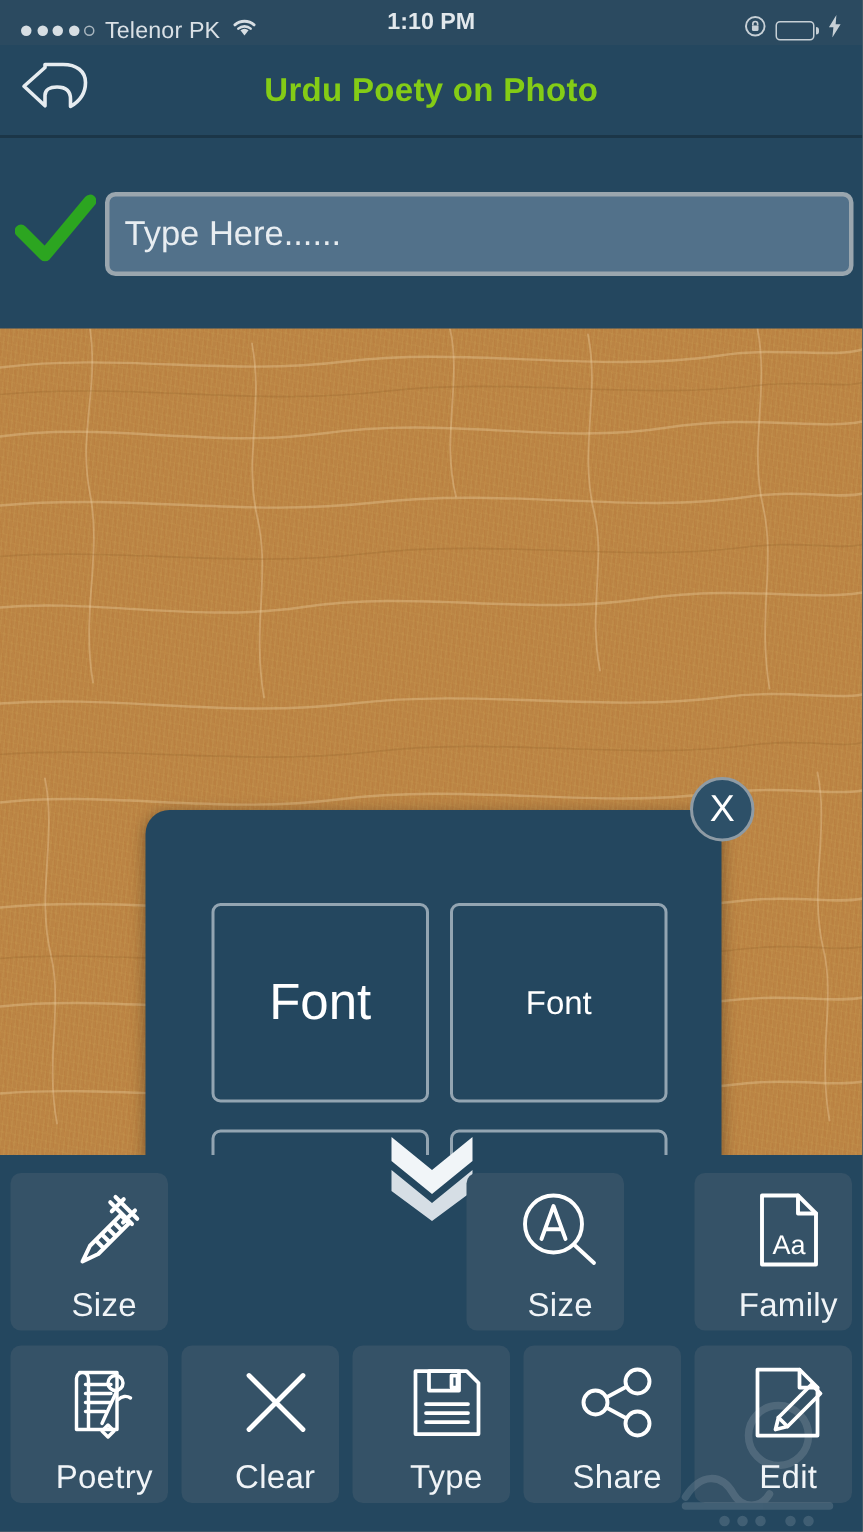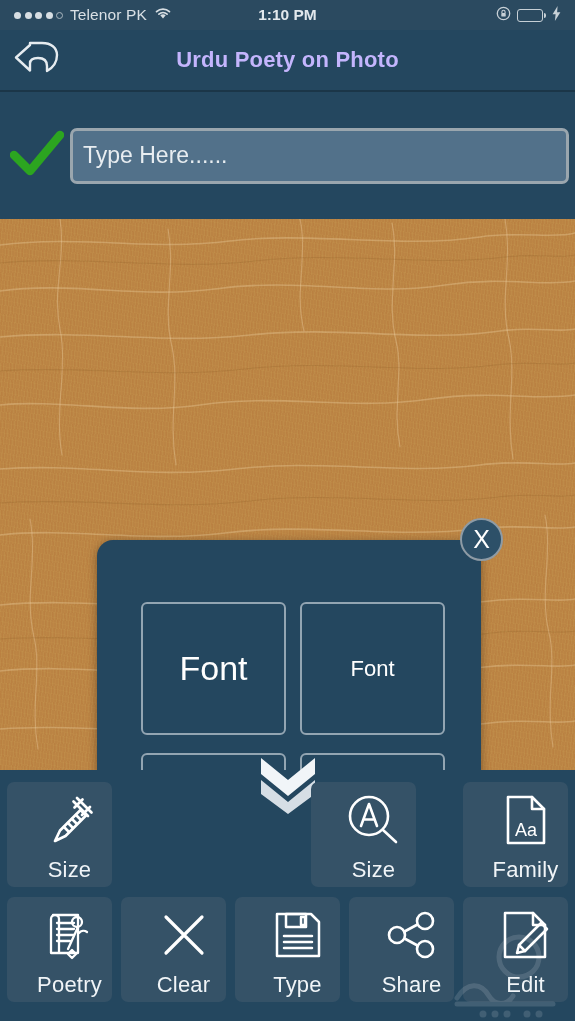--- a/index.html
+++ b/index.html
@@ -15,21 +15,21 @@
     width:575px; height:1021px;
     overflow:hidden;
     background:#24475f;
   }
 
   
   #status-bar {
     position:absolute; left:0; top:0;
     width:575px; height:30px;
     background:#2b4a60;
-    display:flex; align-items:center;
+    display:flex; align-items:flex-end;
     padding:0 14px;
     color:#d7dee3;
     font-size:16px;
   }
   .sb-left { display:flex; align-items:center; gap:7px; }
   .dots { display:flex; align-items:center; gap:3.5px; }
   .dot { width:7px; height:7px; border-radius:50%; background:#d7dee3; }
   .dot.hollow { background:transparent; border:1.2px solid #a9b6bf; width:7px; height:7px; }
   .carrier { font-size:15.5px; letter-spacing:.1px; color:#d9e0e5; }
   .sb-center {
@@ -61,21 +61,21 @@
     display:flex; align-items:center;
   }
   #back-button {
     width:74px; height:60px;
     display:flex; align-items:center; justify-content:center;
   }
   #nav-title {
     position:absolute; left:0; right:0;
     text-align:center;
     font-size:22px; font-weight:bold;
-    color:#c4b5fd;
+    color:#84cc16;
     letter-spacing:.2px;
     pointer-events:none;
   }
   #nav-divider {
     position:absolute; left:0; top:90px; width:575px; height:2px;
     background:#1b3648;
   }
 
   
   #input-row {

